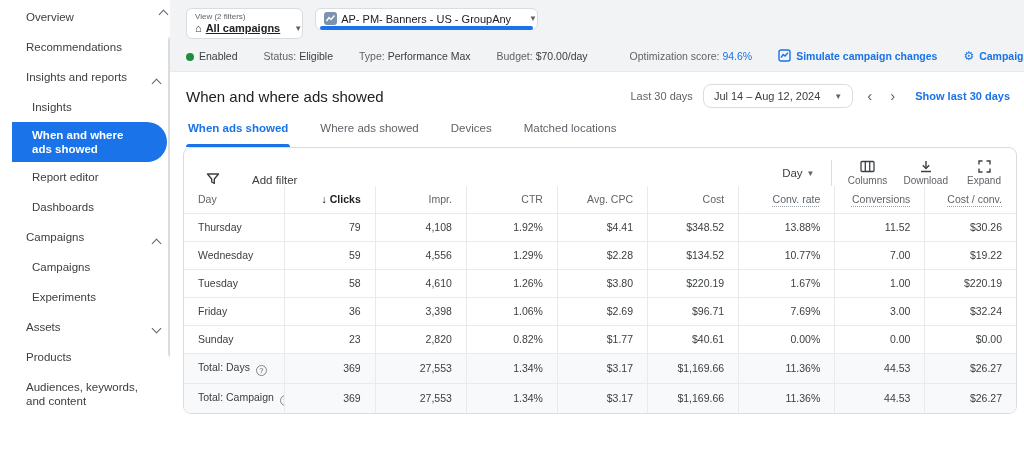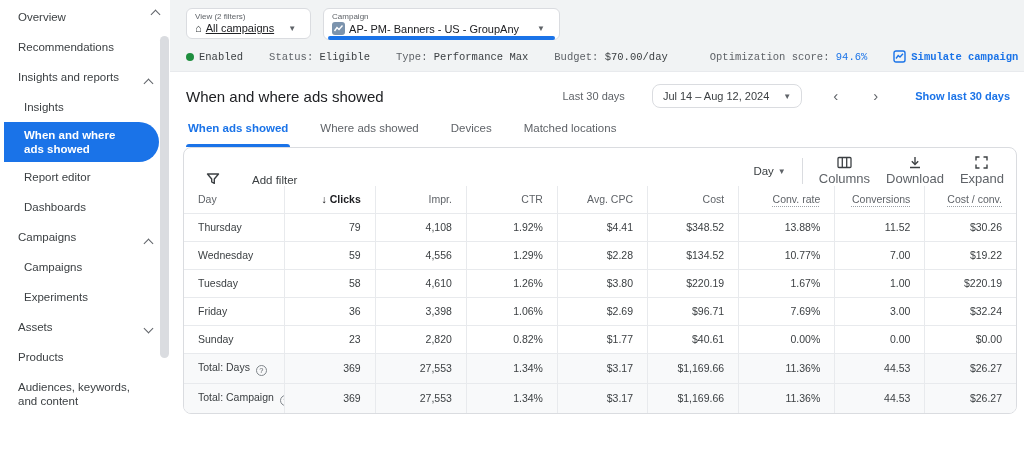--- a/index.html
+++ b/index.html
@@ -1,73 +1,73 @@
 <!DOCTYPE html>
 <html><head>
 <meta charset="utf-8">
 <style>
   * { box-sizing: border-box; margin: 0; padding: 0; }
   html,body { width:1024px; height:454px; overflow:hidden; background:#fff;
     font-family:"Liberation Sans","DejaVu Sans",sans-serif; color:#3c4043; }
 
   
-  .sidebar { position:absolute; left:4px; top:0; width:170px; height:454px; background:#fff; padding-top:2px; }
+  .sidebar { position:absolute; left:12px; top:0; width:170px; height:454px; background:#fff; padding-top:2px; }
   .side-scroll-up { position:absolute; left:148px; top:4px; width:10px; height:10px; }
   .side-scrollbar { position:absolute; left:156px; top:36px; width:9px; height:322px; background:#dadce0; border-radius:5px; }
   .side-item { position:relative; display:flex; align-items:center; padding:8px 26px 8px 14px; font-size:11.5px; color:#3c4043; cursor:pointer; line-height:14px; }
   .side-item.sub { padding-left:20px; }
   .side-item .chev { position:absolute; right:22px; top:50%; margin-top:-4px; }
   .side-item.selected { background:#1a73e8; color:#fff; font-weight:bold; width:155px; border-radius:0 20px 20px 0; padding-top:6px; padding-bottom:6px; }
   .chevron { display:inline-block; width:7px; height:7px; border-right:1.6px solid #5f6368; border-bottom:1.6px solid #5f6368; }
   .chevron.up { transform:rotate(-135deg); margin-top:3px; }
   .chevron.down { transform:rotate(45deg); margin-top:-2px; }
 
   
   .main { position:absolute; left:170px; top:0; right:0; bottom:0; background:#fff; }
   .topstrip { height:72px; background:#f1f3f4; padding:8px 0 0 16px; border-bottom:1px solid #e8eaed; }
   .selector-row { display:flex; align-items:flex-start; }
-  .sel-card { background:#fff; border:1px solid #dadce0; border-radius:6px; padding:3px 14px 4px 8px; display:flex; flex-direction:column; position:relative; }
+  .sel-card { background:#fff; border:1px solid #dadce0; border-radius:6px; padding:3px 0 4px 8px; display:flex; flex-direction:column; position:relative; }
   .sel-card .sel-label { font-size:8px; color:#5f6368; margin-bottom:1px; }
   .sel-val { display:flex; align-items:center; font-size:11px; color:#202124; gap:4px; }
-  .sel-val .txt-underline { text-decoration:underline; font-weight:normal; }
+  .sel-val .txt-underline { text-decoration:underline; font-weight:bold; }
   .caret { font-size:8px; color:#5f6368; }
   .campaign-card { margin-left:12px; border:1px solid #dadce0; min-width:200px; }
   .campaign-underline { position:absolute; left:4px; right:4px; bottom:-1px; height:4px; background:#1a73e8; border-radius:3px; }
   .camp-icon { width:13px; height:13px; border-radius:3px; background:#7b93ad; display:inline-flex; align-items:center; justify-content:center; }
 
-  .status-row { display:flex; align-items:center; margin-top:10px; font-size:10.5px; color:#5f6368;font-family:Liberation Mono, monospace; }
+  .status-row { display:flex; align-items:center; margin-top:10px; font-size:10.5px; color:#5f6368; }
   .status-row .grp { margin-right:26px; white-space:nowrap; }
   .status-row .dark { color:#3c4043; }
   .dot { display:inline-block; width:8px; height:8px; border-radius:50%; background:#1e8e3e; margin-right:5px; vertical-align:-1px; }
   .blue { color:#1a73e8; }
   .link { color:#1a73e8; cursor:pointer; display:inline-flex; align-items:center; gap:5px; font-weight:bold; }
   .gear-glyph { font-size:12px; line-height:12px; }
 
   .title-row { display:flex; align-items:center; justify-content:space-between; padding:12px 14px 4px 16px; }
   .page-title { font-size:15px; color:#202124; }
-  .title-controls { display:flex; align-items:center; gap:27px; font-size:11px;text-align:right; }
+  .title-controls { display:flex; align-items:center; gap:10px; font-size:11px;text-align:right; }
   .range-label { color:#5f6368; }
   .date-box { border:1px solid #dadce0; border-radius:8px; padding:5px 10px; display:flex; align-items:center; gap:14px; color:#3c4043; cursor:pointer; background:#fff; }
   .nav-chev { font-size:15px; color:#5f6368; cursor:pointer; padding:0 4px; line-height:14px; }
   .show-last { color:#1a73e8; font-weight:bold; cursor:pointer; margin-left:6px; }
 
   .tabs { display:flex; gap:28px; padding:6px 0 0 16px; font-size:11.5px; }
   .tab { padding:4px 2px 13px 2px; color:#5f6368; cursor:pointer; position:relative; }
   .tab.active { color:#1a73e8; font-weight:bold; }
   .tab.active::after { content:""; position:absolute; left:0; right:0; bottom:0; height:3px; background:#1a73e8; border-radius:3px 3px 0 0; }
 
   .card { margin:0 7px 0 13px; border:1px solid #dadce0; border-radius:8px; overflow:hidden; background:#fff; }
   .toolbar { height:38px; display:flex; align-items:flex-end; padding:0 12px 0 16px; }
   .funnel-btn { width:26px; display:flex; justify-content:center; cursor:pointer; }
   .add-filter { margin-left:26px; font-size:11.5px; color:#3c4043; cursor:pointer; }
   .toolbar-right { margin-left:auto; display:flex; align-items:center; gap:16px; }
   .segment-btn { font-size:11.5px; color:#3c4043; display:flex; align-items:center; gap:4px; cursor:pointer; }
   .tb-divider { width:1px; height:26px; background:#dadce0; }
   .icon-btn { display:flex; flex-direction:column; align-items:center; gap:2px; cursor:pointer; min-width:40px; }
-  .icon-btn .lbl { font-size:13px; color:#5f6368; }
+  .icon-btn .lbl { font-size:10px; color:#5f6368; }
 
   table { width:100%; border-collapse:collapse; table-layout:fixed; font-size:10.5px; }
   th, td { padding:7px 14px; line-height:13px; text-align:right; border-top:1px solid #e8eaed; border-left:1px solid #e8eaed; white-space:nowrap; overflow:hidden; }
   th:first-child, td:first-child { text-align:left; border-left:none; }
   th { color:#5f6368; font-weight:normal; border-top:none; }
   th.sorted { color:#202124; font-weight:bold; }
   td { color:#3c4043; }
   tr.total td { background:#f8f9fa; }
   .dotted { text-decoration:underline dotted #9aa0a6; text-underline-offset:3px; cursor:help; }
   .help-circle { display:inline-flex; align-items:center; justify-content:center; width:11px; height:11px; border:1px solid #80868b; border-radius:50%; font-size:7.5px; color:#5f6368; margin-left:6px; vertical-align:-2px; }
@@ -130,21 +130,20 @@
     <div class="selector-row">
       <div class="sel-card">
         <span class="sel-label">View (2 filters)</span>
         <span class="sel-val">
           <span style="font-size:11px;color:#3c4043;">⌂</span>
           <span class="txt-underline">All campaigns</span>
           <span class="caret" style="margin-left:10px;">▼</span>
         </span>
       </div>
       <div class="sel-card campaign-card">
-        <span class="sel-label">Campaign</span>
         <span class="sel-val">
           <span class="camp-icon">
             <svg width="11" height="11" viewBox="0 0 11 11">
                 <polyline points="1.5,8 4,4.5 6,6.5 9.5,2.5" stroke="#fff" stroke-width="1.4" fill="none"></polyline>
               </svg>
           </span>
           <span>AP- PM- Banners - US - GroupAny</span>
           <span class="caret" style="margin-left:14px;">▼</span>
         </span>
         <span class="campaign-underline"></span>

